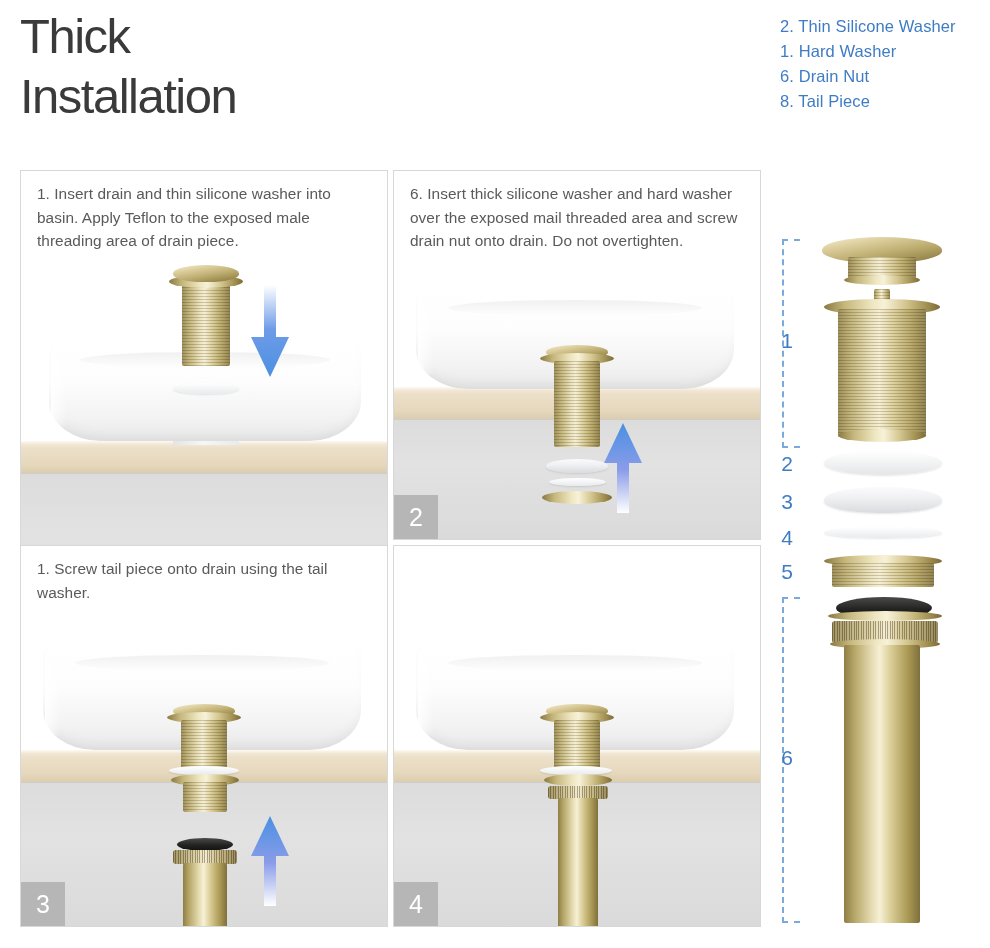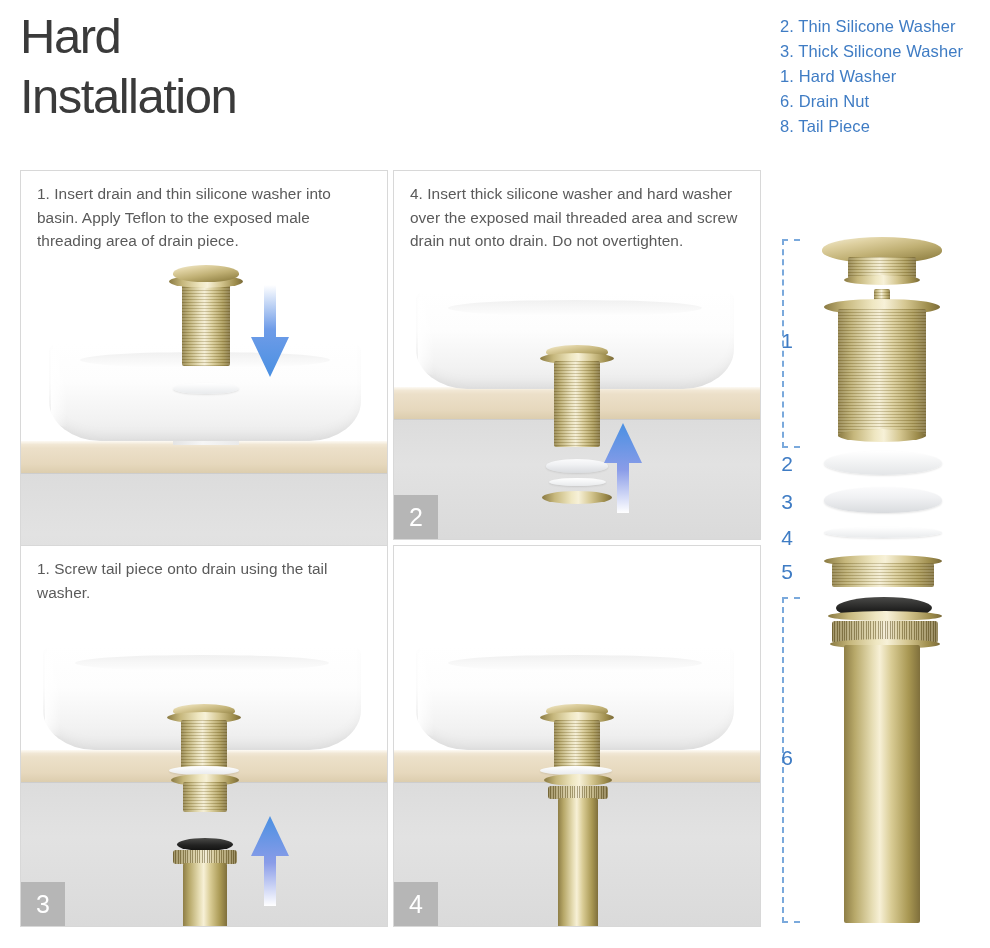--- a/index.html
+++ b/index.html
@@ -165,26 +165,25 @@
   .bracket{
     position:absolute; width:16px;
     border-left:2px dashed #7aa9dc;
     border-top:2px dashed #7aa9dc;
     border-bottom:2px dashed #7aa9dc;
   }
 </style>
 </head>
 <body>
 
-<div id="title">Hard
+<div id="title">Thick
 Installation</div>
 
 <div id="legend">
   <div class="legend-item">2. Thin Silicone Washer</div>
-  <div class="legend-item">3. Thick Silicone Washer</div>
   <div class="legend-item">1. Hard Washer</div>
   <div class="legend-item">6. Drain Nut</div>
   <div class="legend-item">8. Tail Piece</div>
 </div>
 
 <div class="panel" id="panel-1">
   <div class="panel-text">1. Insert drain and thin silicone washer into basin. Apply Teflon to the exposed male threading area of drain piece.</div>
   <div class="scene">
 
     <div class="counter" style="top:178px;"></div>
@@ -209,21 +208,21 @@
         </linearGradient>
           </defs>
         <path d="M15 0 H27 V52 H40 L21 92 L2 52 H15 Z" fill="url(#ad1)"></path>
       </svg>
     </div>
   </div>
   <div class="badge">1</div>
 </div>
 
 <div class="panel" id="panel-2">
-  <div class="panel-text">4. Insert thick silicone washer and hard washer over the exposed mail threaded area and screw drain nut onto drain. Do not overtighten.</div>
+  <div class="panel-text">6. Insert thick silicone washer and hard washer over the exposed mail threaded area and screw drain nut onto drain. Do not overtighten.</div>
   <div class="scene">
     <div class="counter" style="top:124px;"></div>
     <div class="cabinet" style="top:156px;"></div>
 
     <div class="sink" style="left:22px;top:28px;width:318px;height:98px;"></div>
 
     <div class="gold-cap" style="left:152px;top:82px;width:62px;height:14px;"></div>
     <div class="gold-flange" style="left:146px;top:90px;width:74px;height:11px;"></div>
     <div class="gold-shaft" style="left:160px;top:98px;width:46px;height:86px;"></div>
 

